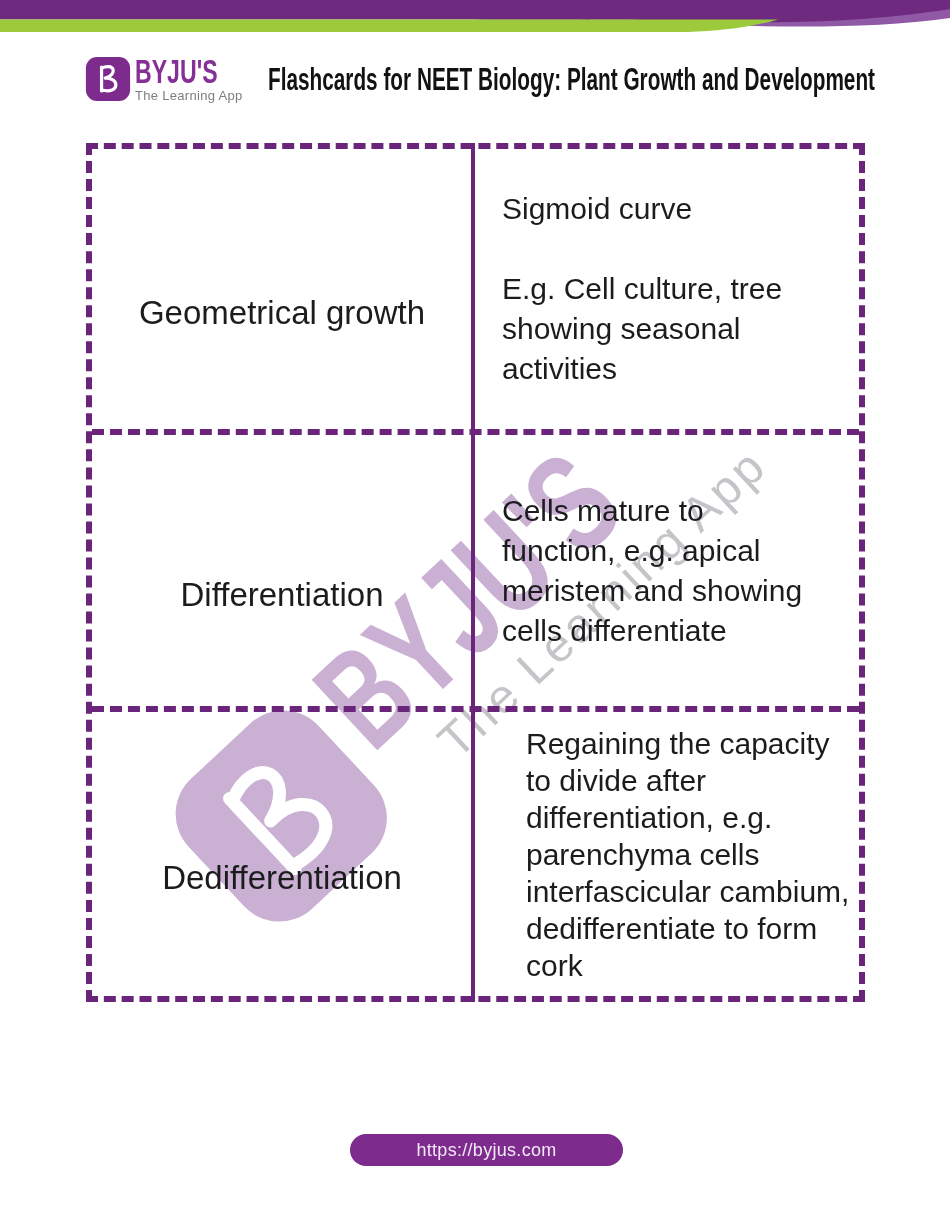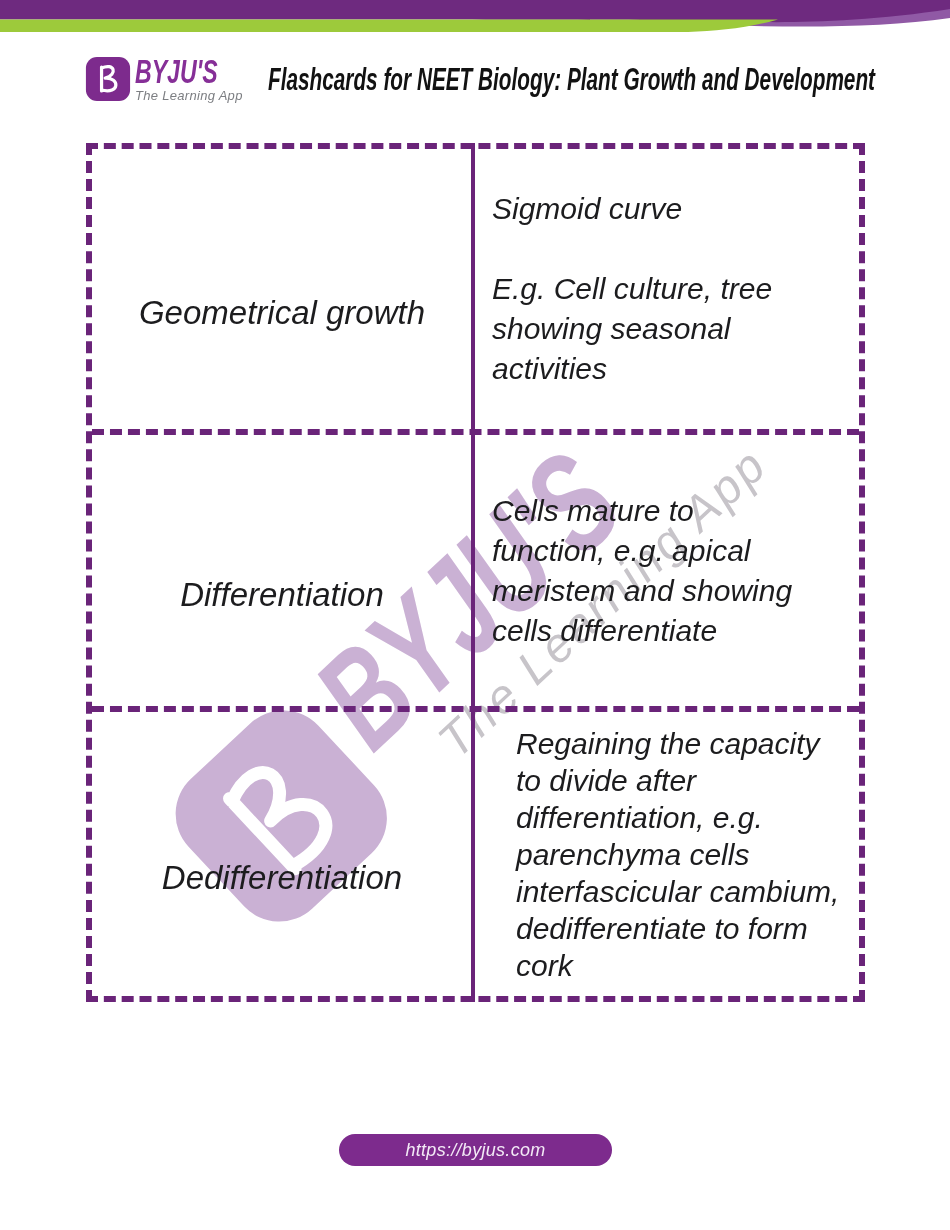--- a/index.html
+++ b/index.html
@@ -1,18 +1,18 @@
 <!DOCTYPE html>
 <html><head>
 <meta charset="utf-8">
 <style>
   * { margin:0; padding:0; box-sizing:border-box; }
   html,body { width:950px; height:1230px; background:#ffffff; overflow:hidden;
               font-family:"Liberation Sans", sans-serif; }
-  .page { position:relative; width:950px; height:1230px; background:#fff;font-style:italic; }
+  .page { position:relative; width:950px; height:1230px; background:#fff; }
 
   
   .swoosh { position:absolute; left:0; top:0; width:950px; height:46px; display:block; }
 
   
   .logo { position:absolute; left:85px; top:56px; display:flex; align-items:flex-start; }
   .badge { width:46px; height:46px; display:block; }
   .logo-text { margin-left:4px; }
   .wordmark { display:inline-block; font-size:34px; font-weight:bold; color:#862f97;
               letter-spacing:0px; transform:scaleX(0.68); transform-origin:left top;
@@ -42,27 +42,27 @@
   .col-divider { position:absolute; left:379px; top:-6px; bottom:-6px; width:4px;
                  background:#6a2479; z-index:2; }
   .frow { display:flex; width:100%; }
   .frow.r1 { height:280px; }
   .frow.r2 { height:277px; border-top:6px dashed #6a2479; }
   .frow.r3 { flex:1 1 auto; border-top:6px dashed #6a2479; }
   .term-cell { width:380px; flex:0 0 auto; display:flex; align-items:center;
                justify-content:center; }
   .term { font-size:33px; color:#1c1c1e; white-space:nowrap;margin-top:48px; }
   .def-cell { flex:1 1 auto; display:flex; flex-direction:column; justify-content:center;
-              padding-left:20px; }
+              padding-left:30px; }
   .dline { font-size:30px; color:#1c1c1e; white-space:nowrap; }
   .lh40 .dline { line-height:40px; min-height:40px; }
   .lh37 .dline { line-height:37px; min-height:37px;margin-left:24px; }
 
   
-  .url-pill { position:absolute; left:339px; top:1134px; width:273px; height:32px;
+  .url-pill { position:absolute; left:350px; top:1134px; width:273px; height:32px;
               background:#7d2b8d; border-radius:16px; display:flex; align-items:center;
               justify-content:center; text-decoration:none; z-index:1; }
   .url-text { color:#f3eaf6; font-size:18px; letter-spacing:0.3px; }
 </style>
 </head>
 <body>
 
 <div class="page">
 
   <svg class="swoosh" viewBox="0 0 950 46" preserveAspectRatio="none" aria-hidden="true">

